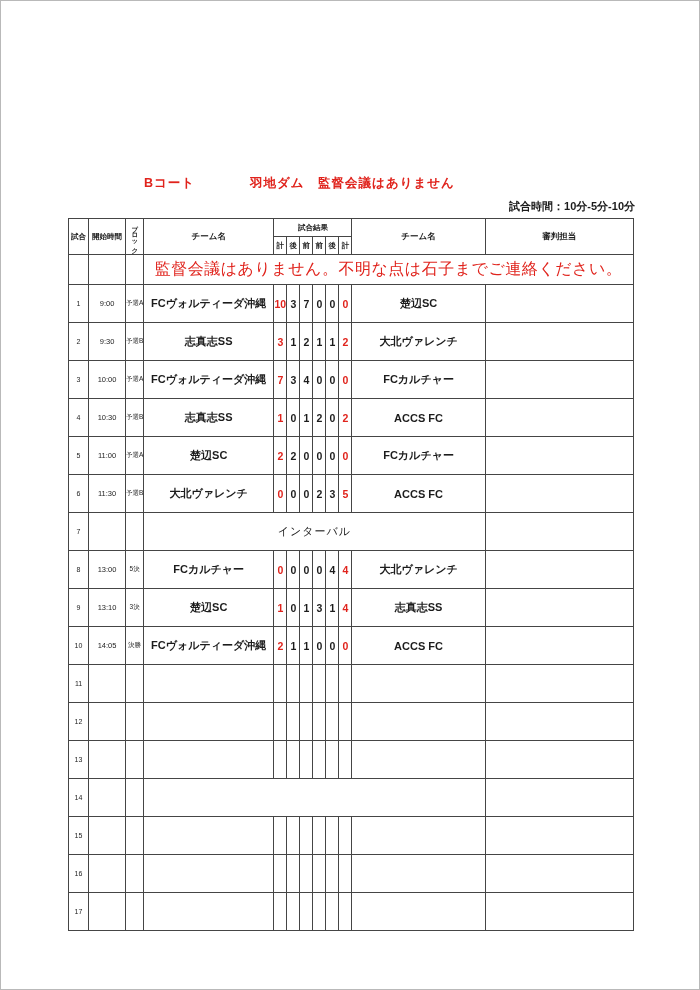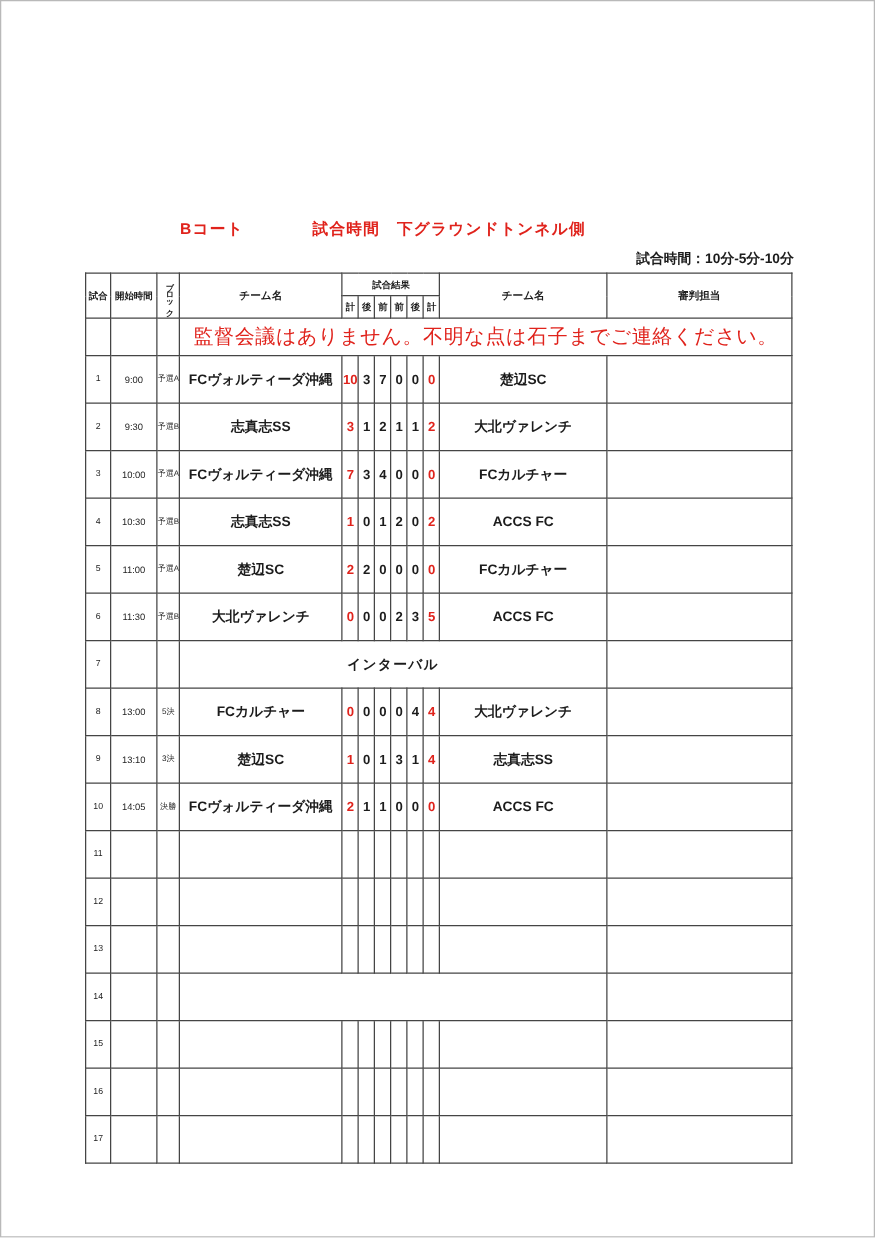--- a/index.html
+++ b/index.html
@@ -27,29 +27,29 @@
   .vert{writing-mode:vertical-rl;text-orientation:upright;font-size:6.5px;line-height:1;display:inline-block;}
   tr.notice-row{height:30px;}
   td.notice{color:var(--red);font-weight:normal;font-size:16px;letter-spacing:.5px;}
   tbody tr.data-row{height:38px;}
   td.c-no{font-size:7px;}
   td.c-time{font-size:7.5px;}
   td.c-block{font-size:6.5px;}
   td.c-team{font-size:11px;font-weight:bold;}
   td.c-score{font-size:10.5px;font-weight:bold;}
   td.c-score.red{color:var(--red);}
-  td.c-span{font-size:11px;font-weight:bold;letter-spacing:1px;}
+  td.c-span{font-size:11px;font-weight:normal;letter-spacing:1px;}
   td.c-ref{background:#fff;}
 </style>
 </head>
 <body>
 
 <div class="page">
   <div class="court-label">Bコート</div>
-  <div class="venue-label">試合時間　下グラウンドトンネル側</div>
+  <div class="venue-label">羽地ダム　監督会議はありません</div>
   <div class="match-time">試合時間：10分-5分-10分</div>
 
   <div class="tbl-wrap">
     <table>
       <colgroup>
         <col class="c-no">
           <col class="c-time">
           <col class="c-blk">
           <col class="c-team">
         <col class="c-sc">

